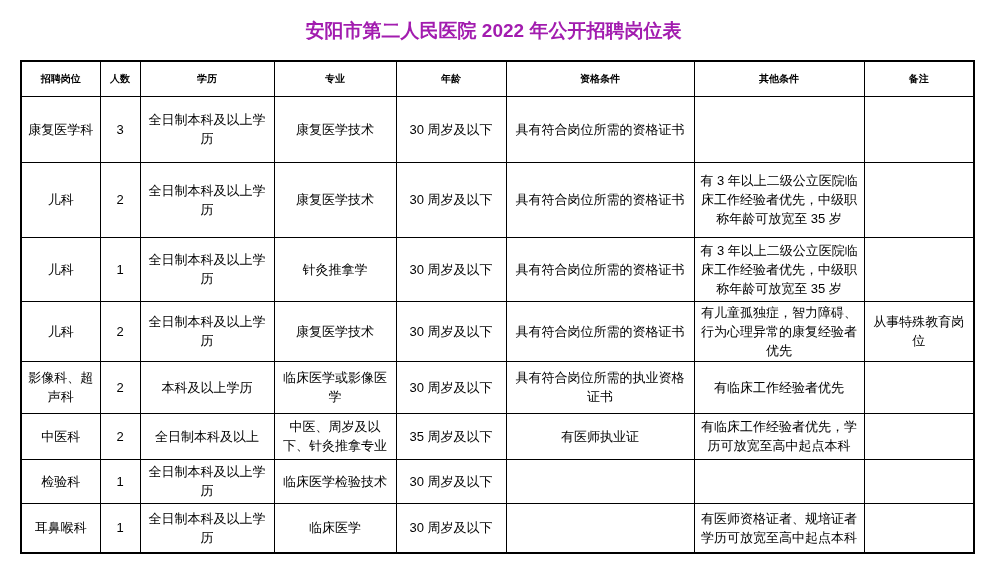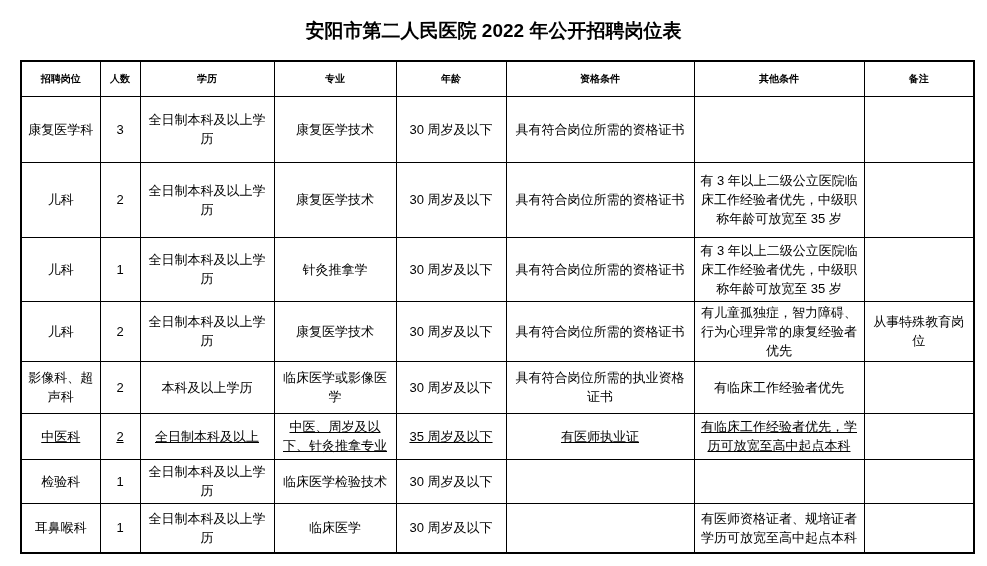--- a/index.html
+++ b/index.html
@@ -17,21 +17,21 @@
     height: 566px;
     position: relative;
   }
   .title {
     margin: 0;
     padding-top: 17px;
     text-align: center;
     font-size: 19px;
     line-height: 27px;
     font-weight: bold;
-    color: #000000;
+    color: #a21caf;
   }
   table.job-table {
     border-collapse: collapse;
     table-layout: fixed;
     margin: 16px 0 0 20px;
     width: 953px;
     border: 2px solid #000000;
   }
   table.job-table th,
   table.job-table td {
@@ -58,21 +58,21 @@
   col.c5 { width: 188px; }
   col.c6 { width: 170px; }
   col.c7 { width: 110px; }
   
   thead tr { height: 35px; }
   tbody tr:nth-child(1) { height: 66px; }
   tbody tr:nth-child(2) { height: 75px; }
   tbody tr:nth-child(3) { height: 64px; }
   tbody tr:nth-child(4) { height: 49px; }
   tbody tr:nth-child(5) { height: 52px; }
-  tbody tr:nth-child(6) { height: 46px; text-decoration: underline; }
+  tbody tr:nth-child(6) { height: 46px; }
   tbody tr:nth-child(7) { height: 44px; padding-left: 24px; }
   tbody tr:nth-child(8) { height: 50px; }
 </style>
 </head>
 <body>
 
 <div class="page">
   <h1 class="title">安阳市第二人民医院 2022 年公开招聘岗位表</h1>
 
   <table class="job-table">

